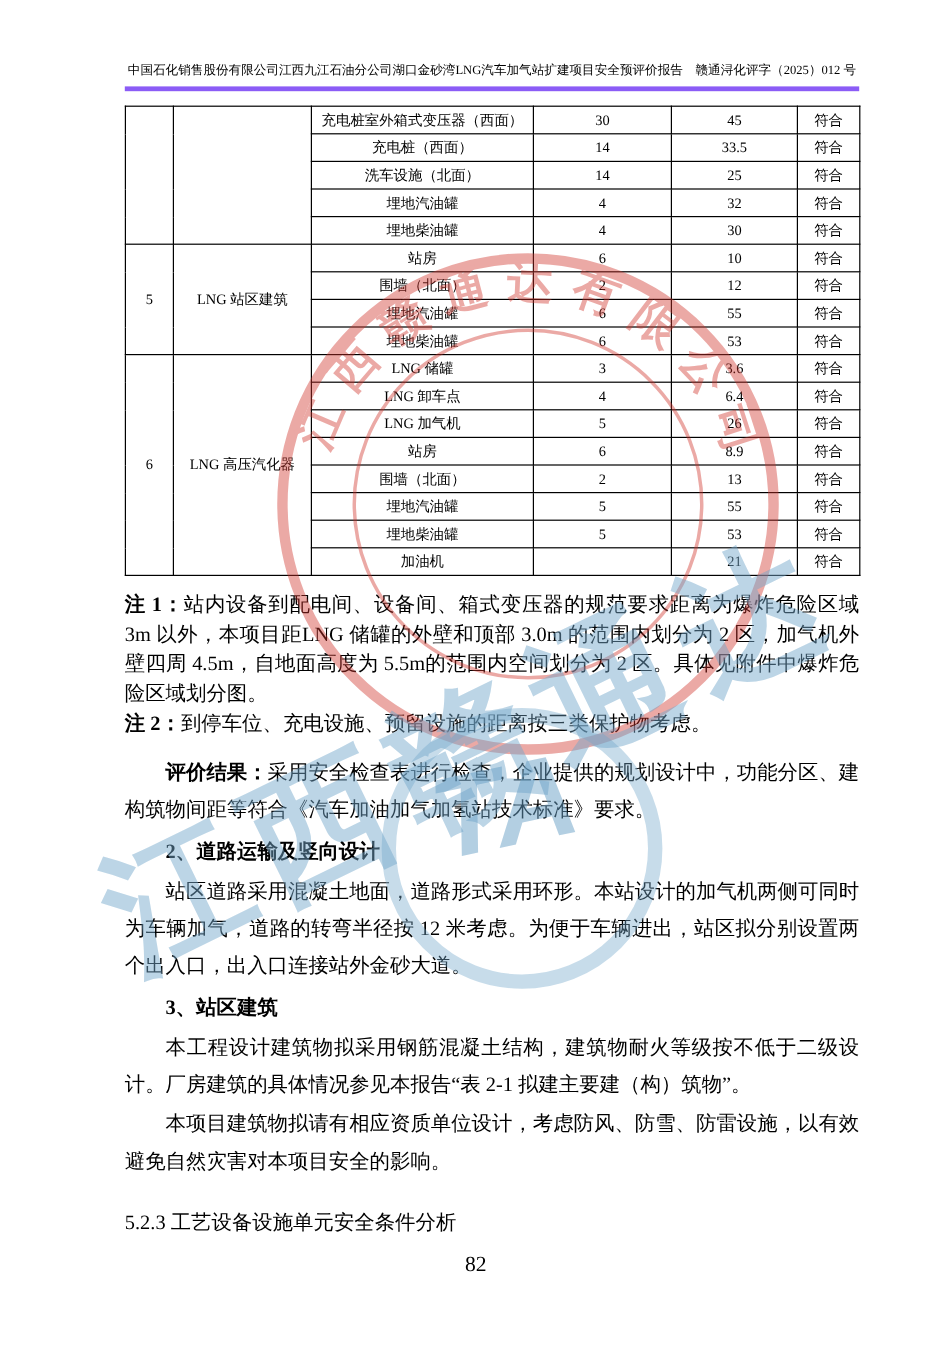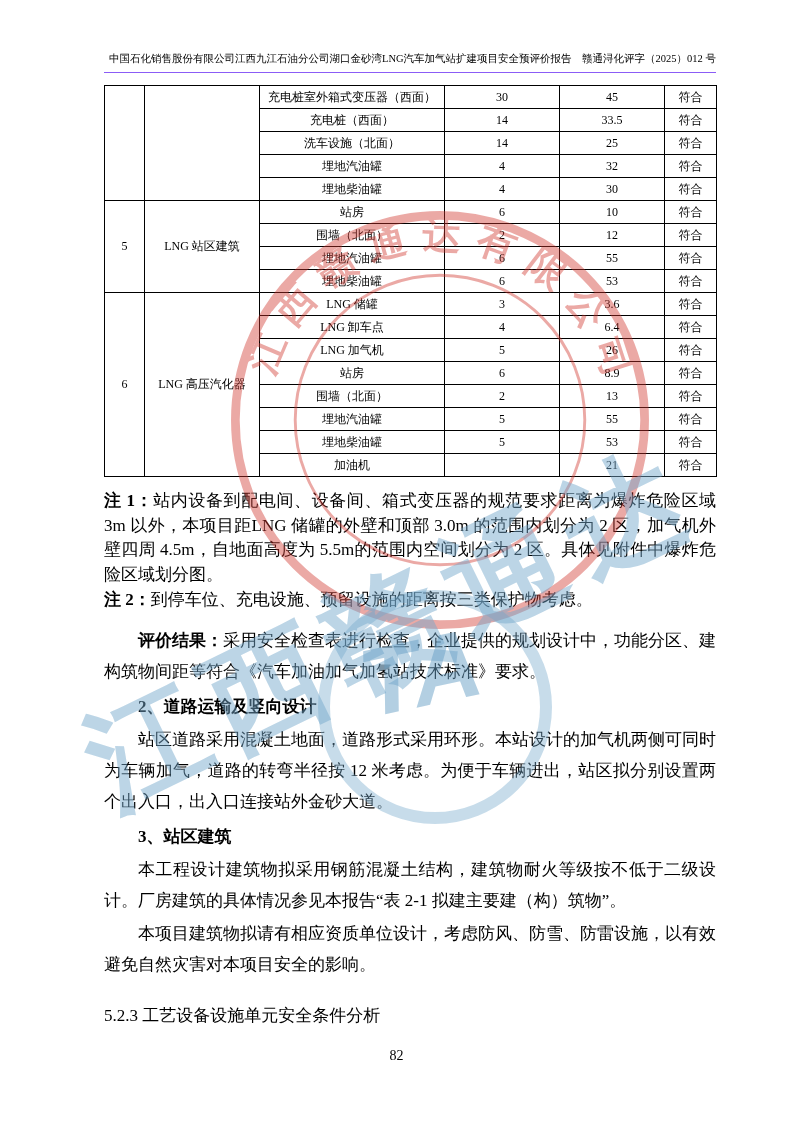--- a/index.html
+++ b/index.html
@@ -14,24 +14,24 @@
   .content{
     position:relative;
     z-index:1;
     width:612px;
     margin:0 0 0 104px;
     padding-top:52px;
   }
   .doc-header{
     font-size:10.5px;
     letter-spacing:0px;
-    text-align:right;
+    text-align:center;
     white-space:nowrap;
     padding-bottom:6px;
-    border-bottom:1px solid #8b5cf6;
+    border-bottom:4px solid #8b5cf6;
     margin-bottom:12px;
   }
   table.clr{
     border-collapse:collapse;
     table-layout:fixed;
     width:612px;
     font-size:12px;
   }
   table.clr td{
     border:1px solid #000;
@@ -51,21 +51,21 @@
   .notes b{font-weight:bold;}
   .body-text{margin-top:14px;font-size:17px;line-height:1.82;}
   .para{ text-indent:2em; text-align:justify; margin:0 0 2px 0;}
   .para b{font-weight:bold;}
   .hd{ text-indent:2em; font-weight:bold; margin:4px 0 2px 0;}
   .hd-sec{ font-weight:normal; margin:20px 0 2px 0; font-size:17px;}
   .page-num{
     position:absolute;
     left:0;right:0;bottom:58px;
     text-align:center;
-    font-size:14px;
+    font-size:18px;
     z-index:1;
   }
   
   .wm-layer{position:absolute;inset:0;z-index:5;pointer-events:none;}
   .seal{position:absolute;left:218px;top:198px;width:444px;height:444px;opacity:0.42;}
   .wm-blue-text{
     position:absolute;
     left:60px;top:540px;
     width:700px;
     font-size:118px;

